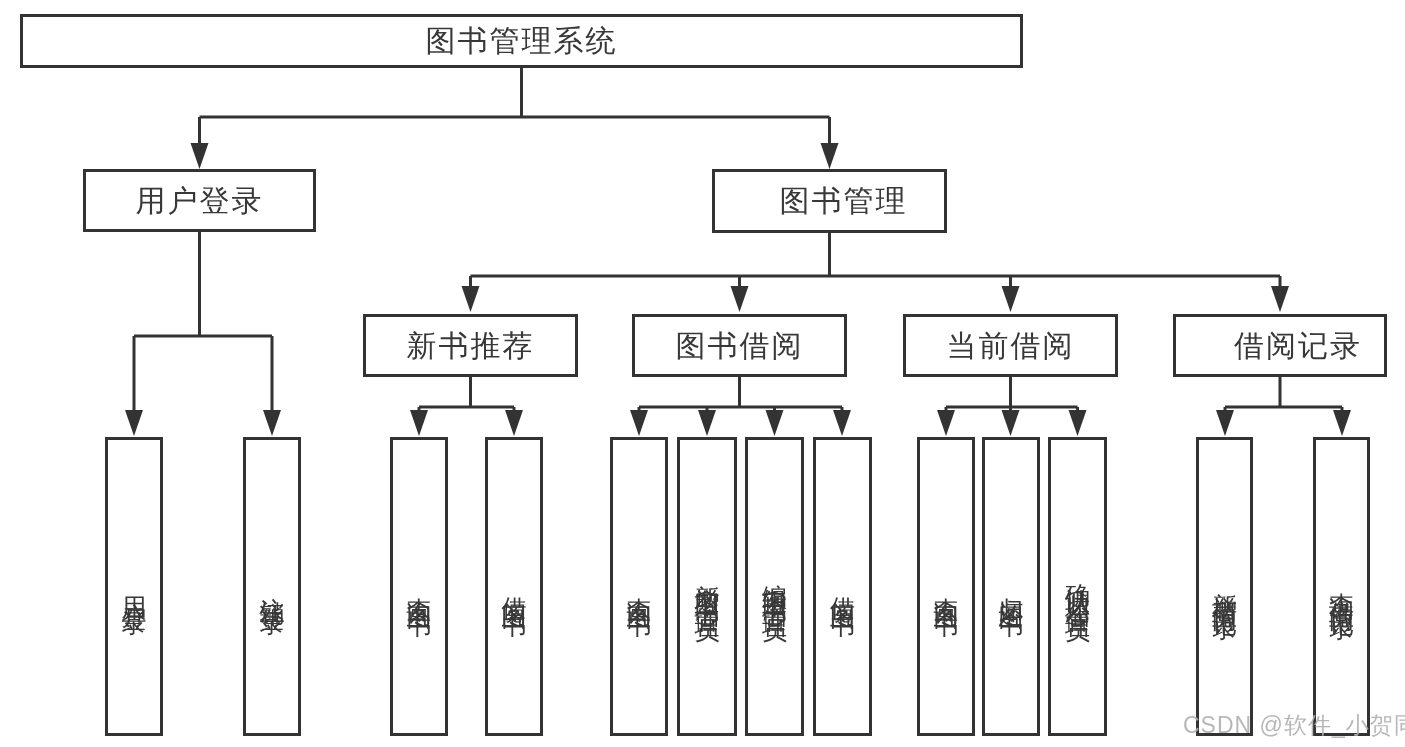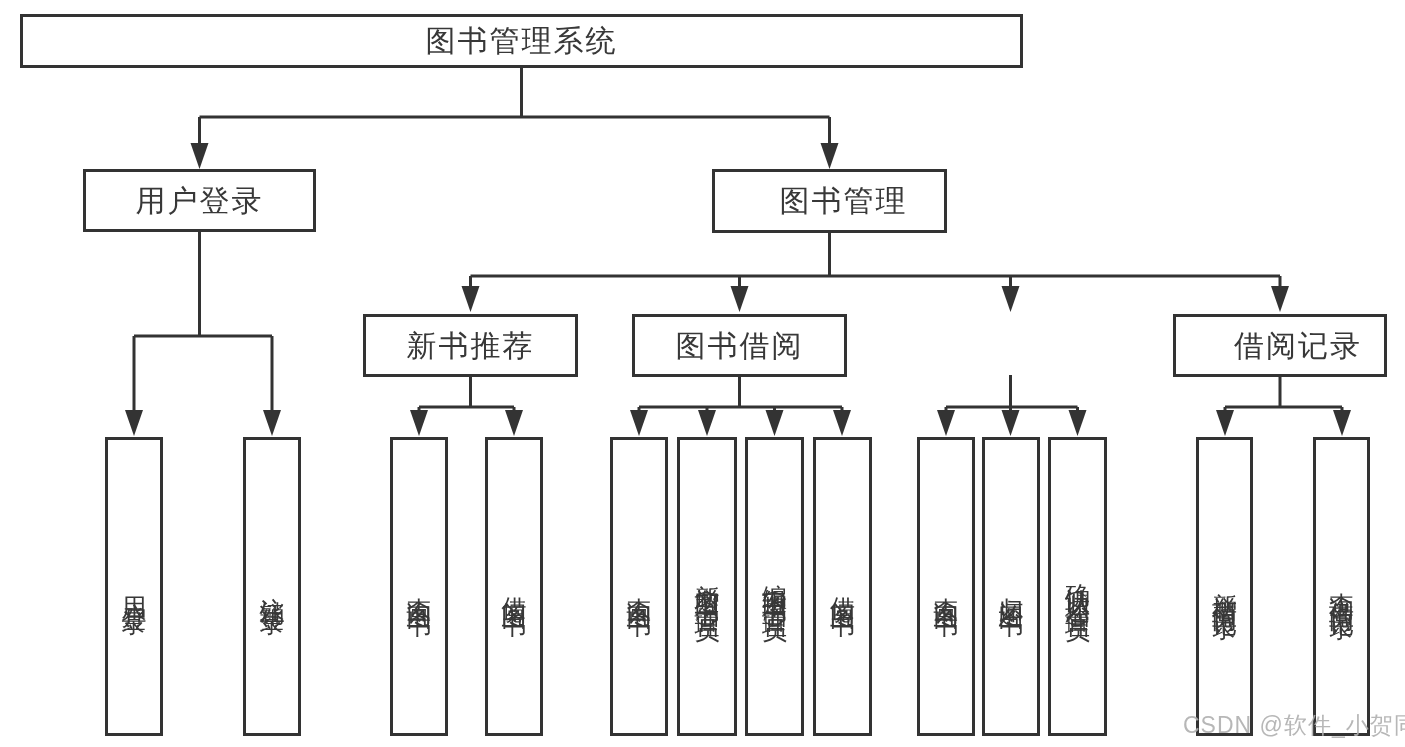--- a/index.html
+++ b/index.html
@@ -160,20 +160,23 @@
   <div class="node n-book-mgmt">
     <span>图书管理</span>
   </div>
 
   <div class="node n-book-borrow">
     <span>图书借阅</span>
   </div>
   <div class="node n-new-book">
     <span>新书推荐</span>
   </div>
+  <div class="node n-current-borrow">
+    <span>当前借阅</span>
+  </div>
   <div class="node n-borrow-record">
     <span>借阅记录</span>
   </div>
 
   <div class="node leaf lf lf-u1">
     <span>用户登录</span>
   </div>
   <div class="node leaf lf lf-u2">
     <span>注销登录</span>
   </div>

